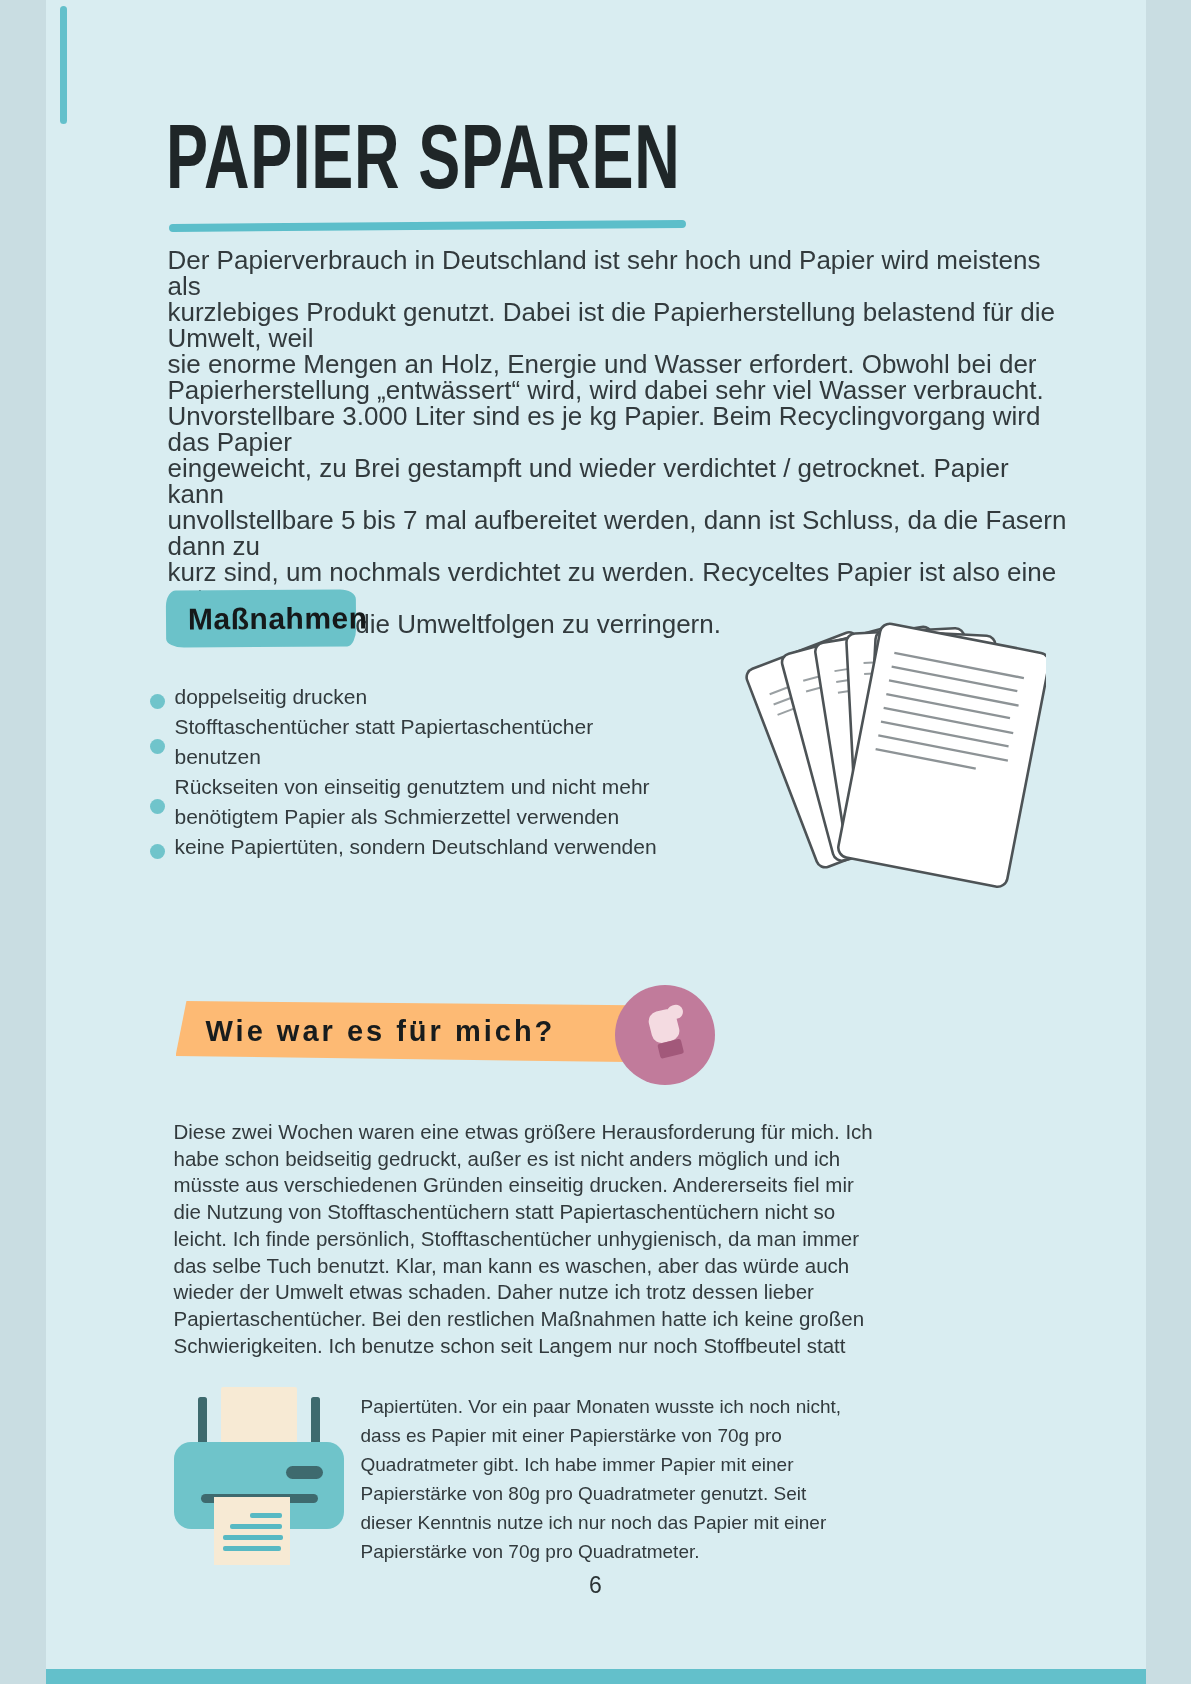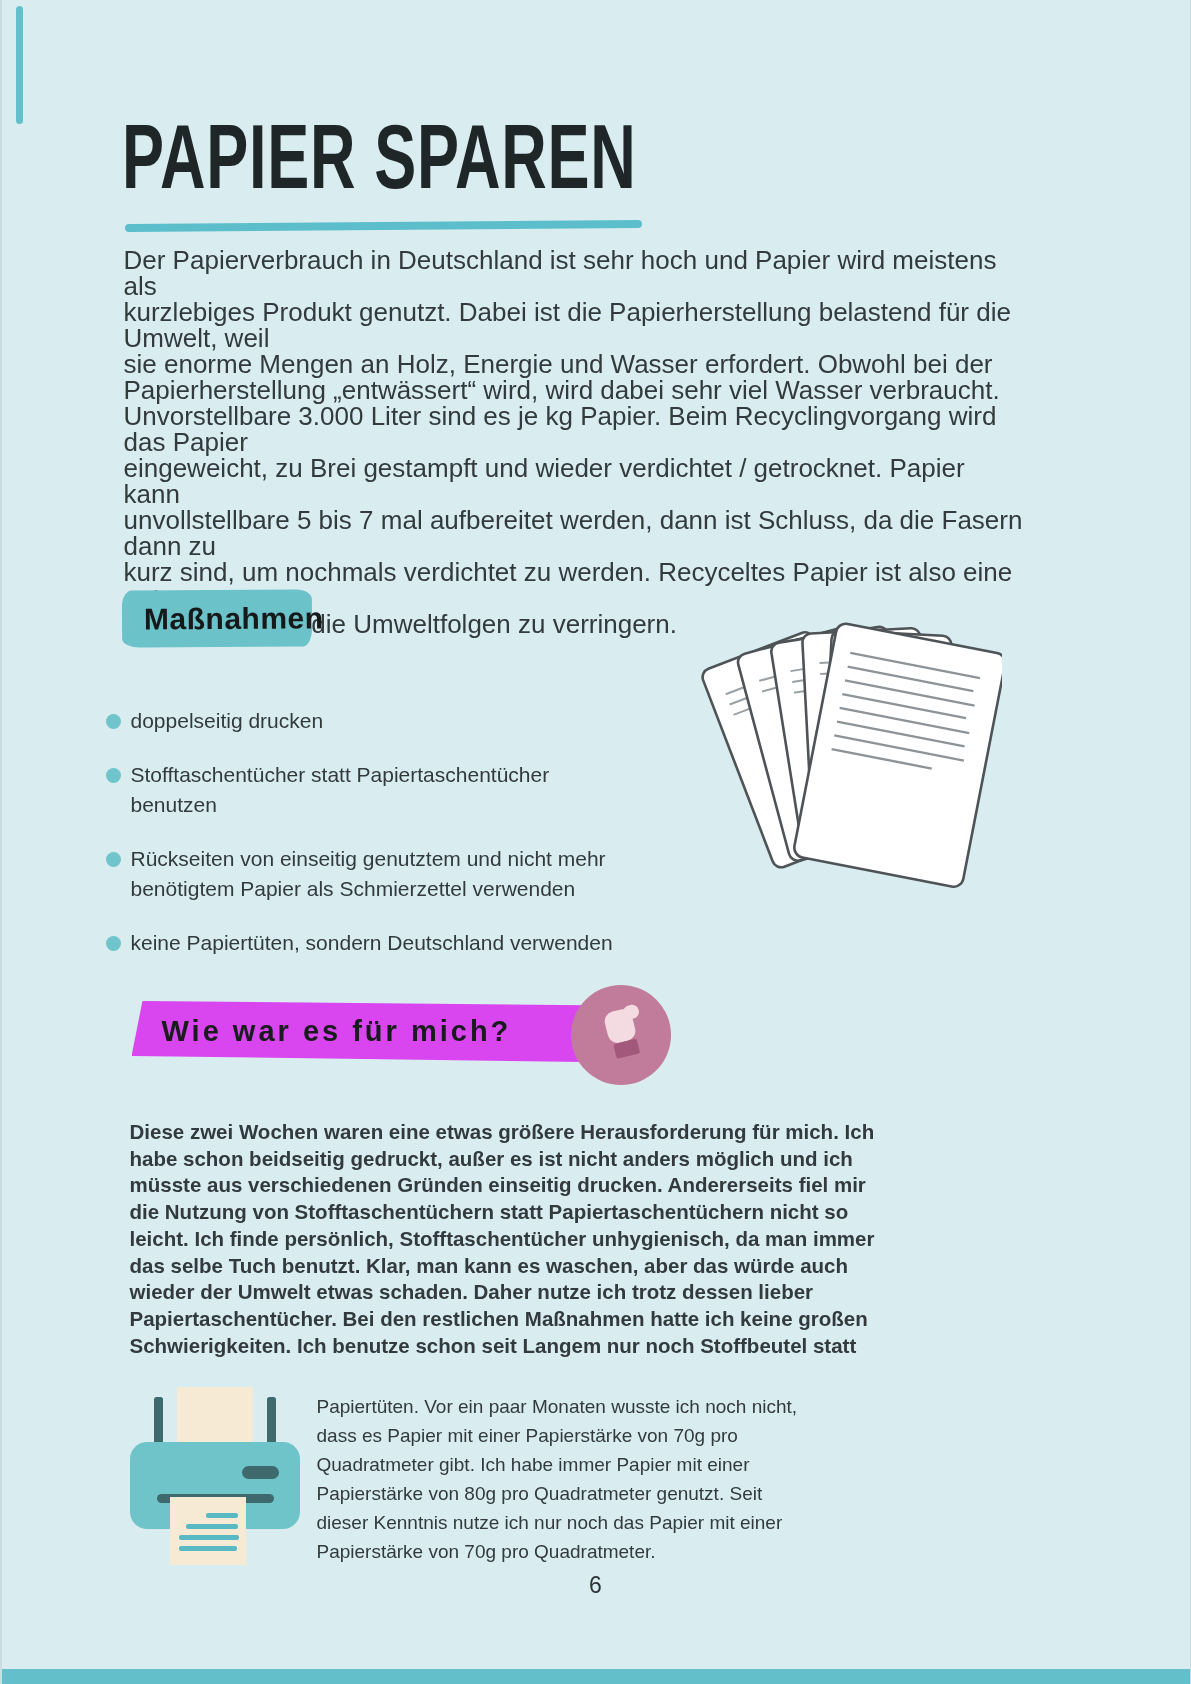--- a/index.html
+++ b/index.html
@@ -1,18 +1,18 @@
 <!DOCTYPE html>
 <html lang="de"><head>
 <meta charset="utf-8">
 <style>
   html,body{margin:0;padding:0;background:#c9dde2;}
   .page{
     position:relative;
-    width:1188px;height:1684px;
+    width:1100px;height:1684px;
     margin:0 auto;
     background:#d9edf1;
     overflow:hidden;
     font-family:"Liberation Sans", sans-serif;
     color:#323a3d;
   }
   
   .spine-mark{position:absolute;left:14px;top:6px;width:7px;height:118px;border-radius:4px;background:#63c0cb;}
   .footer-bar{position:absolute;left:0;top:1669px;width:1191px;height:15px;background:#63c0cb;}
 
@@ -42,46 +42,46 @@
     border-radius:10px 16px 9px 18px / 16px 10px 18px 9px;
     transform:rotate(-0.4deg);
     display:flex;align-items:center;
   }
   .measures-box .hand{
     padding-left:22px;font-size:30px;font-weight:600;color:#15191a;letter-spacing:0.5px;
   }
 
   
   .measures-list{position:absolute;left:104px;top:682px;width:600px;}
-  .m-item{display:flex;align-items:flex-start;font-size:21px;line-height:30px;margin-top:24px;}
+  .m-item{display:flex;align-items:center;font-size:21px;line-height:30px;}
   .m-item .bullet{
     flex:0 0 15px;width:15px;height:15px;border-radius:50%;
     background:#70c4cb;margin:8px 10px 0 0;
   }
   .m-item .m-text{white-space:pre-line;}
 
   
   .paper-stack{position:absolute;left:688px;top:606px;width:312px;height:292px;}
 
   
   .banner{
     position:absolute;left:130px;top:1001px;width:456px;height:61px;
-    background:#d946ef;
+    background:#fdba74;
     clip-path:polygon(2.4% 0%, 100% 7%, 99% 100%, 0% 90%);
     display:flex;align-items:center;
   }
   .banner .hand{
     padding-left:30px;font-size:29px;font-weight:600;color:#181c1d;letter-spacing:3px;white-space:nowrap;
   }
   .thumb-badge{position:absolute;left:568px;top:984px;width:102px;height:102px;}
 
   
   .reflect1{
     position:absolute;left:128px;top:1119px;width:820px;
-    font-size:20.5px;line-height:26.7px;white-space:pre-line;font-weight:bold;
+    font-size:20.5px;line-height:26.7px;white-space:pre-line;
   }
   .reflect2{
     position:absolute;left:315px;top:1392px;width:620px;
     font-size:19px;line-height:29px;white-space:pre-line;
   }
 
   
   .printer{position:absolute;left:127px;top:1385px;width:172px;height:182px;}
 
   

